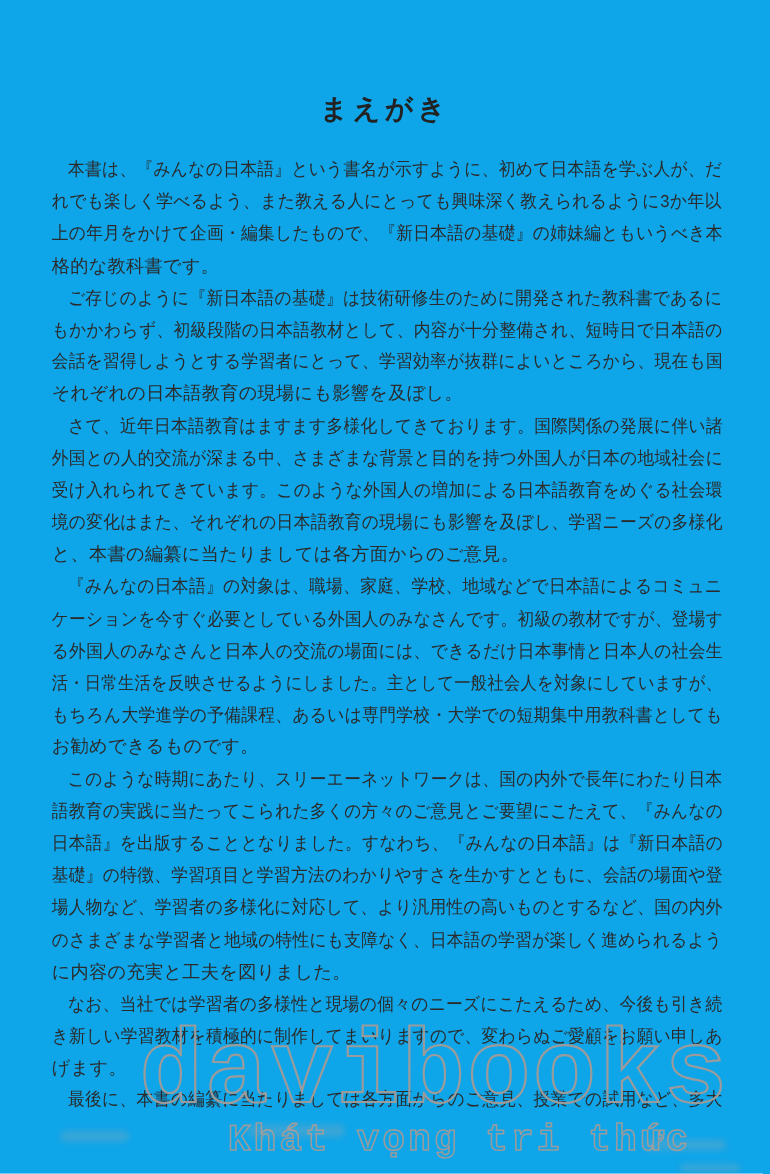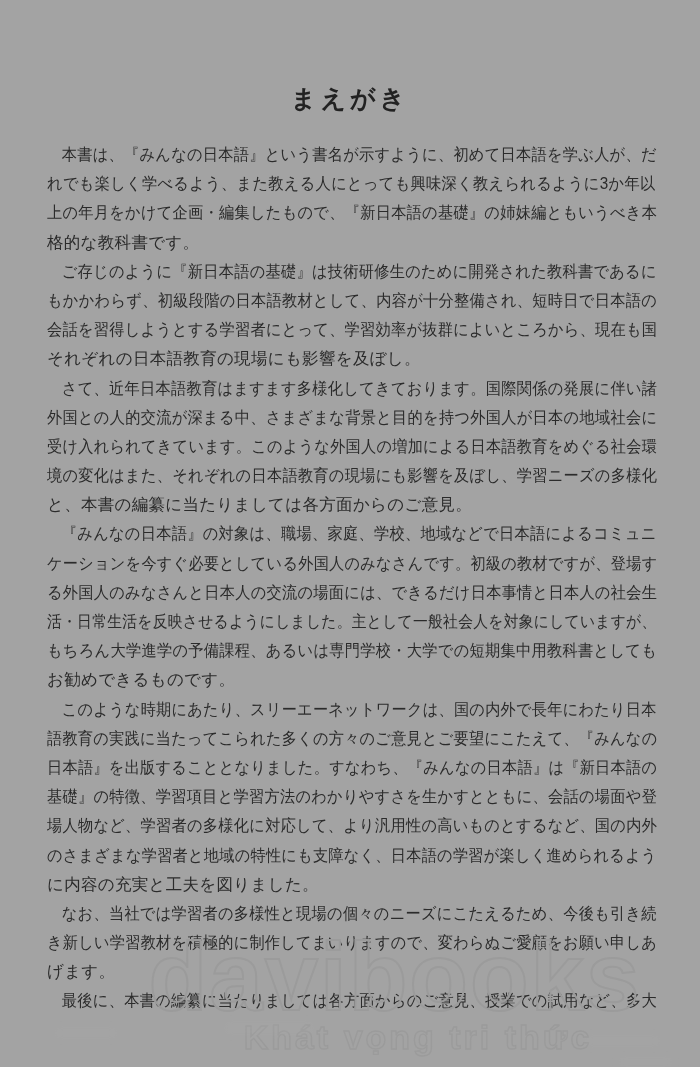--- a/index.html
+++ b/index.html
@@ -4,23 +4,23 @@
 <style>
   html, body {
     margin: 0;
     padding: 0;
     background: #ffffff;
   }
   .page {
     position: relative;
     width: 700px;
     height: 1067px;
-    background: #a3a3a3;
+    background: #0ea5e9;
     overflow: hidden;
-    font-family: Liberation Sans, sans-serif;
+    font-family: Liberation Mono, monospace;
     color: #2b2b2b;
   }
   .title {
     position: absolute;
     top: 82px;
     left: 0;
     width: 700px;
     margin: 0;
     text-align: center;
     font-size: 25px;

